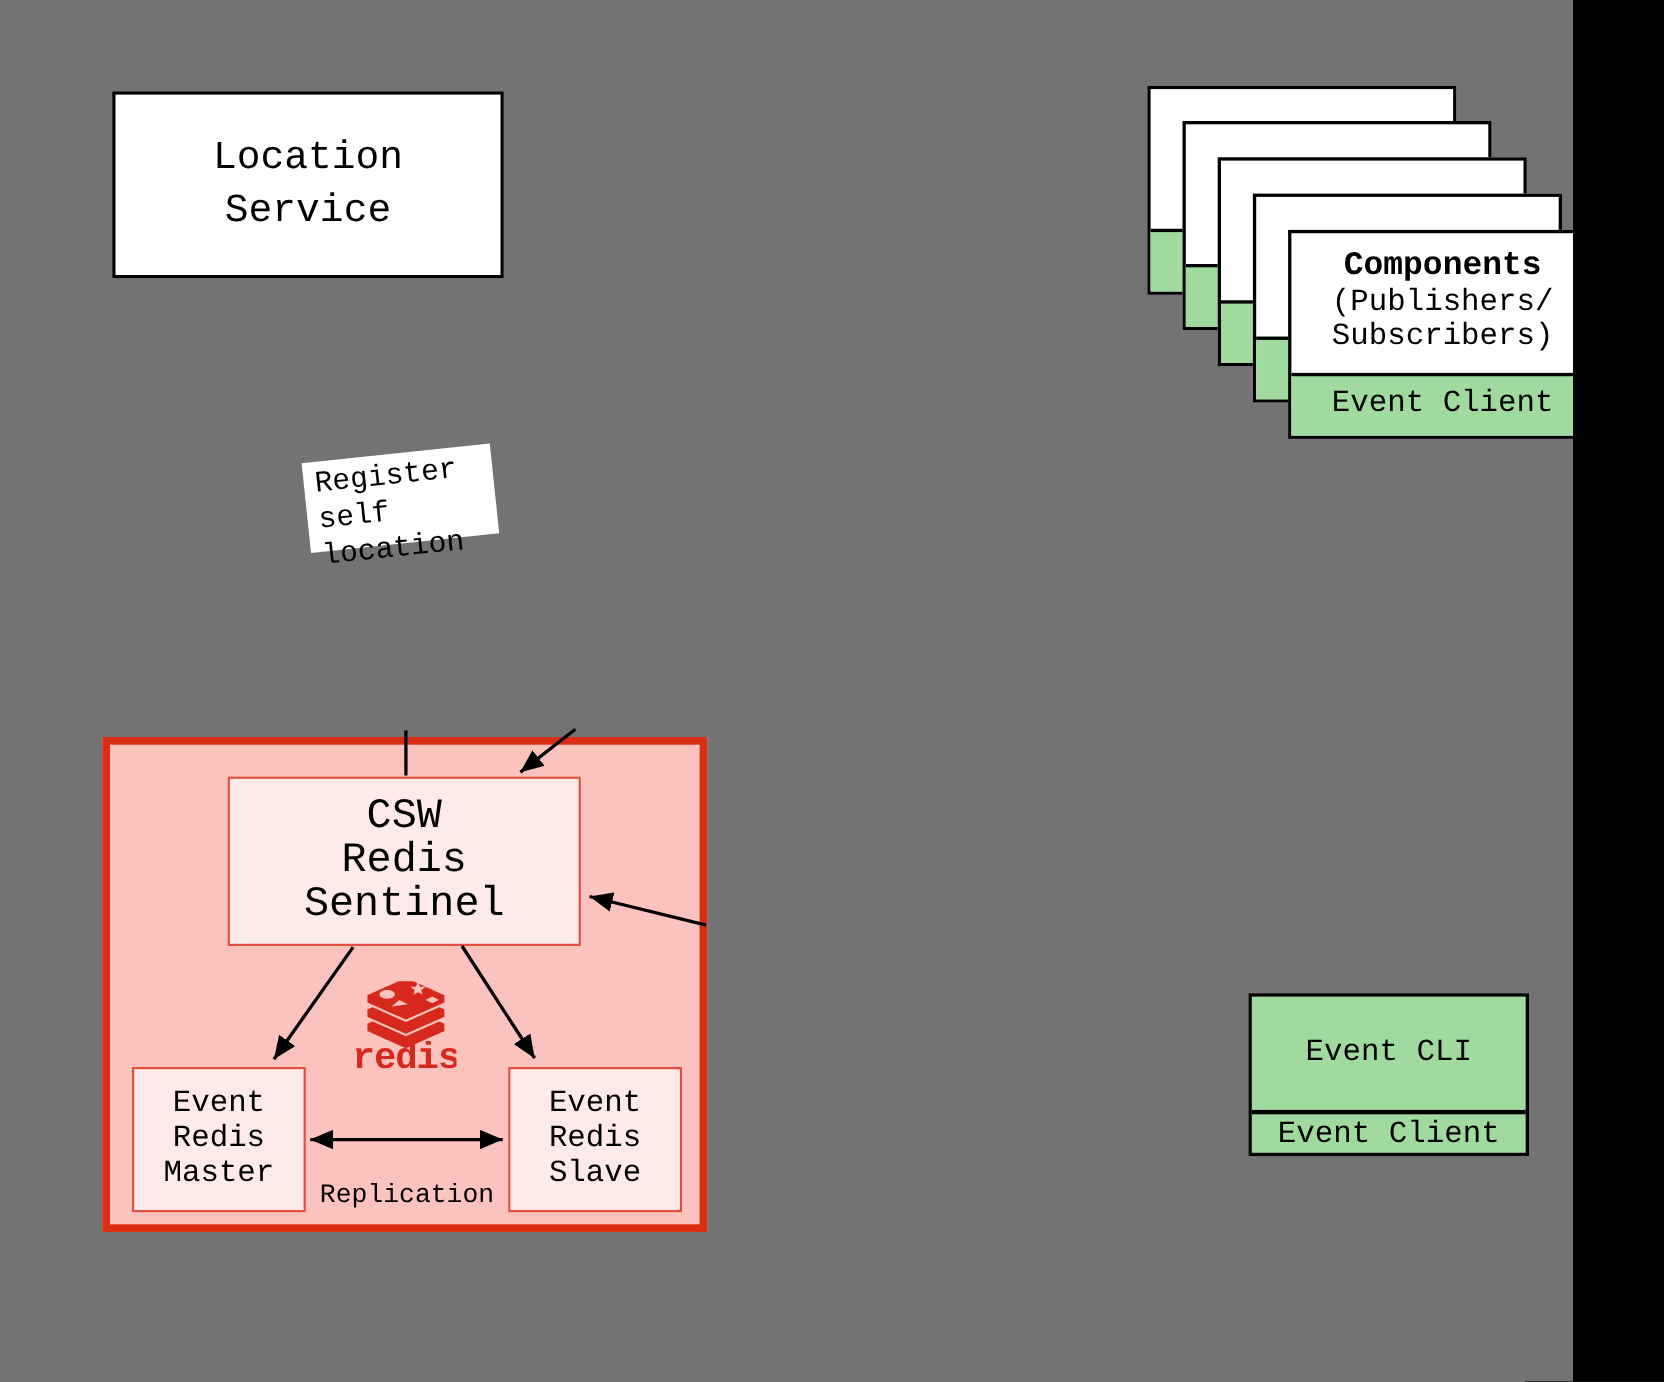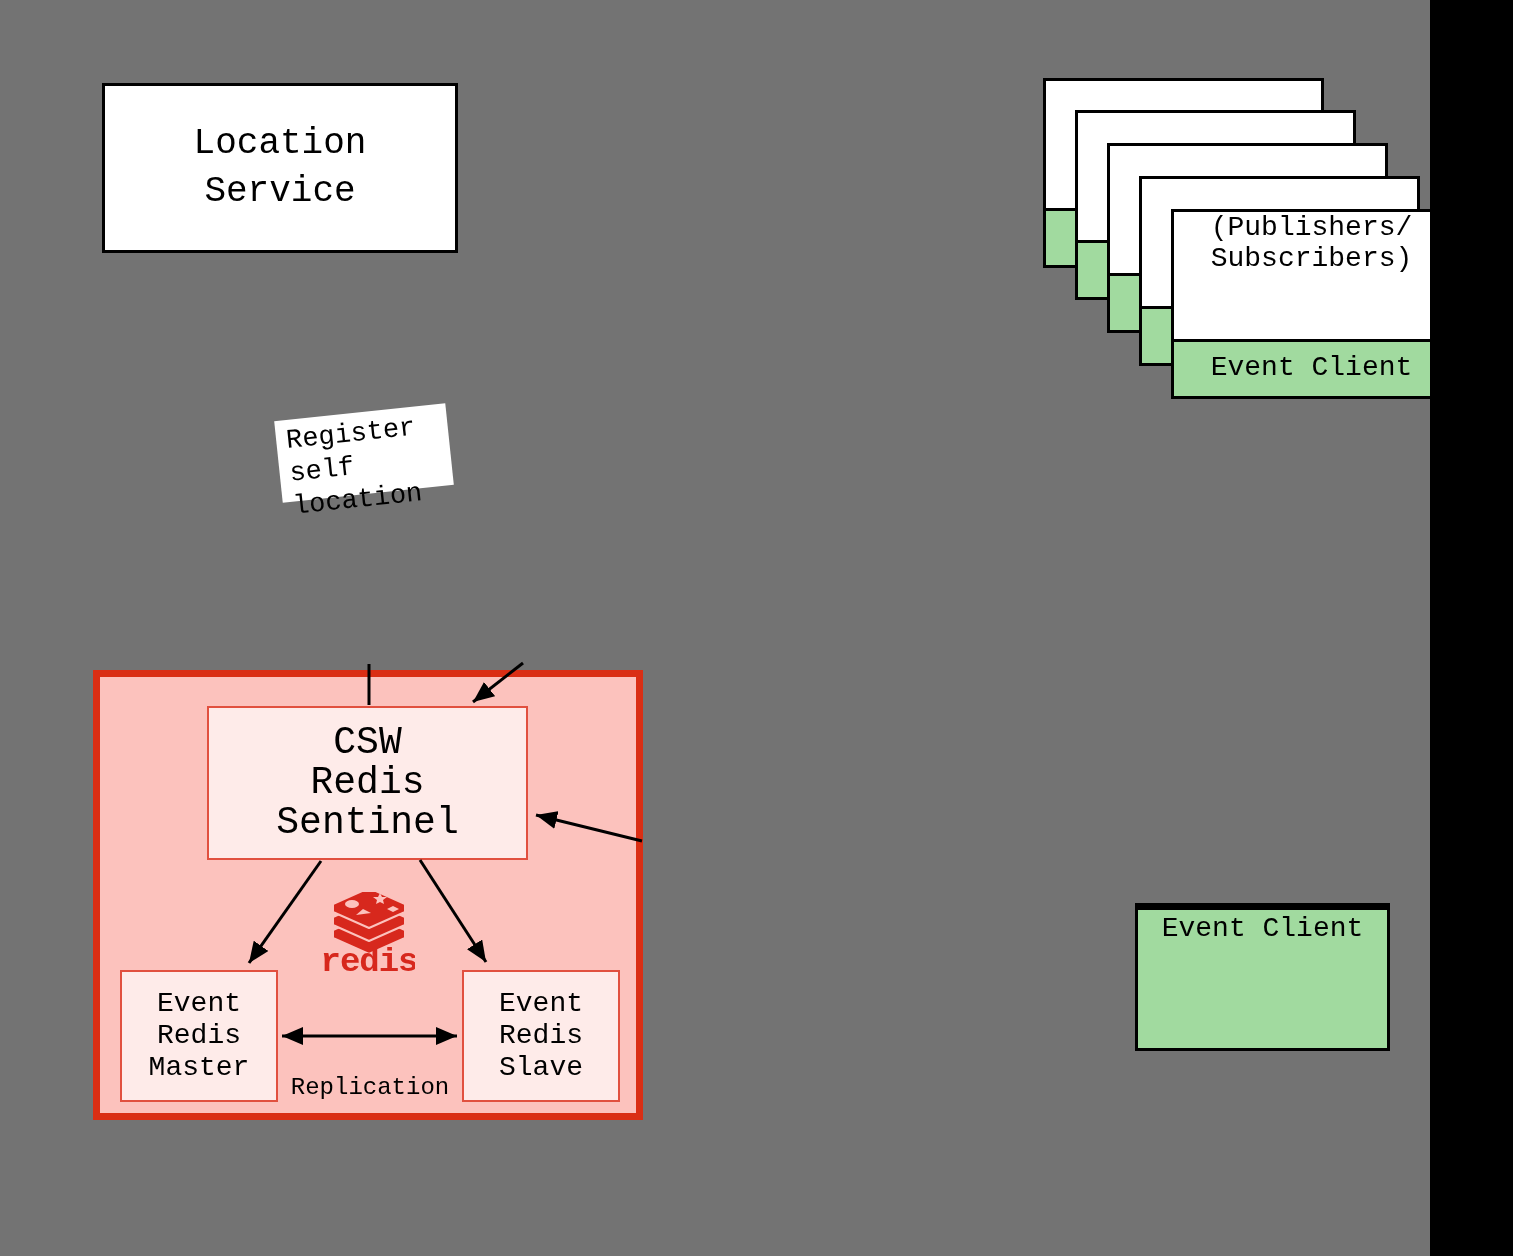--- a/index.html
+++ b/index.html
@@ -100,20 +100,21 @@
     <div class="green-strip"></div>
   </div>
   <div class="comp-card card3">
     <div class="green-strip"></div>
   </div>
   <div class="comp-card card4">
     <div class="green-strip"></div>
   </div>
 
   <div class="comp-card card5">
+    <div class="card-title">Components</div>
     <div class="card-sub">(Publishers/
 Subscribers)</div>
     <div class="green-strip">
       <div class="strip-label">Event Client</div>
     </div>
   </div>
 
   <div class="abs register-note">
     <div class="register-label">Register self
 location</div>
@@ -148,20 +149,21 @@
     <g fill="#fcc2bd" stroke="none">
       <ellipse cx="29" cy="12" rx="7" ry="4"></ellipse>
       <polygon points="57,1 59,5 64,5 60,8 61,12 57,10 53,12 54,8 50,5 55,5"></polygon>
       <polygon points="70,14 76,17 70,20 64,17"></polygon>
       <polygon points="40,17 48,21 33,23"></polygon>
     </g>
     <text x="46" y="79" text-anchor="middle" font-size="34" font-weight="bold" fill="#d7281d" letter-spacing="-1">redis</text>
   </svg>
 
   <div class="abs cli-box">
+    <div class="cli-title">Event CLI</div>
     <div class="cli-strip">
       <span>Event Client</span>
     </div>
   </div>
 
   <svg class="abs overlay" viewBox="0 0 1513 1256" width="1513" height="1256">
     <defs>
       <marker id="ah-end" markerWidth="7" markerHeight="6" refX="7" refY="3" orient="auto">
         <path d="M0,0 L7,3 L0,6 Z" fill="#000"></path>
       </marker>

